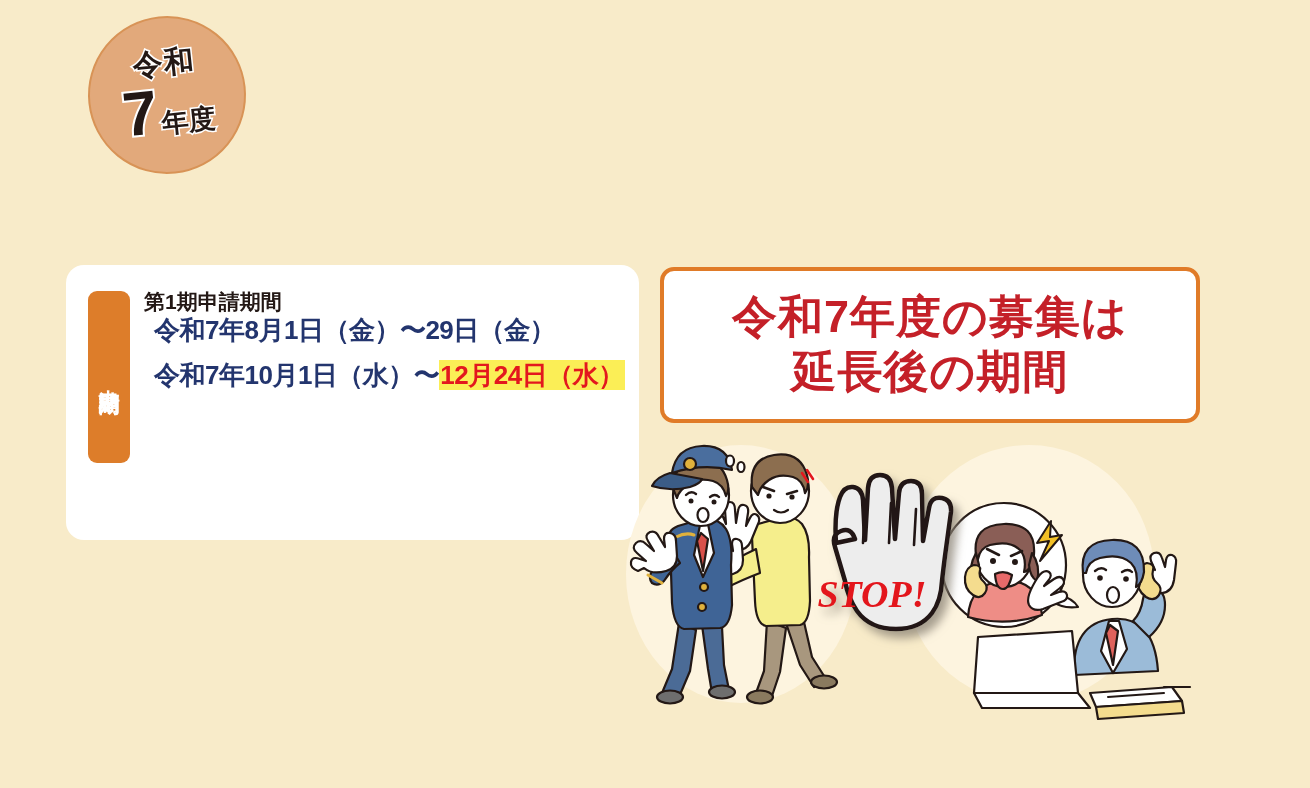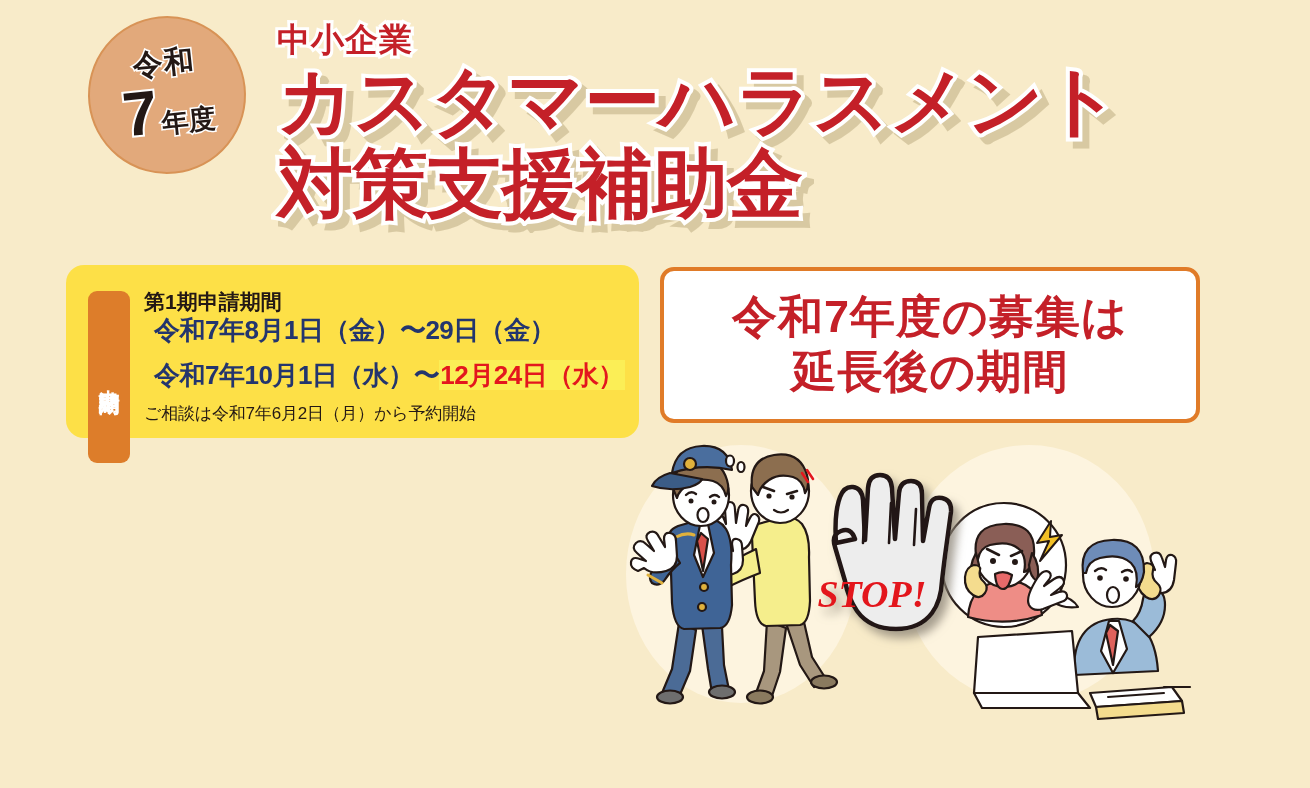--- a/index.html
+++ b/index.html
@@ -104,22 +104,22 @@
   }
   .title-line.l1 { margin-top: 2px; }
   .title-line.l2 { margin-top: 4px; }
 
   
   .period-card {
     position: absolute;
     left: 66px;
     top: 265px;
     width: 573px;
-    height: 173px;
-    background: #fde047;
+    height: 275px;
+    background: #ffffff;
     border-radius: 18px;
     box-sizing: border-box;
   }
   .period-tab {
     position: absolute;
     left: 22px;
     top: 26px;
     width: 42px;
     height: 172px;
     background: #DD7D2A;
@@ -223,38 +223,32 @@
 <div class="banner">
 
   <div class="year-badge">
     <span class="era">令和</span>
     <span class="yearline">
       <span class="num">7</span>
       <span class="nendo">年度</span>
     </span>
   </div>
 
-  <div class="title-block">
-    <div class="eyebrow">中小企業</div>
-    <div class="title-line l1">カスタマーハラスメント</div>
-    <div class="title-line l2">対策支援補助金</div>
-  </div>
 
   <div class="period-card">
     <div class="period-tab">申請期間</div>
     <div class="period-body">
 
       <div class="p-head">第1期申請期間</div>
       <div class="p-date">令和7年8月1日（金）〜29日（金）</div>
 
       <div class="p-gap"></div>
 
       <div class="p-date"><span>令和7年10月1日（水）〜</span><span class="hl">12月24日（水）</span></div>
 
-      <div class="p-note">ご相談は令和7年6月2日（月）から予約開始</div>
     </div>
   </div>
 
   <div class="notice-box">
     <div class="notice-line">令和7年度の募集は</div>
     <div class="notice-line">延長後の期間</div>
   </div>
 
   <div class="illus">
     <div class="oval left"></div>

